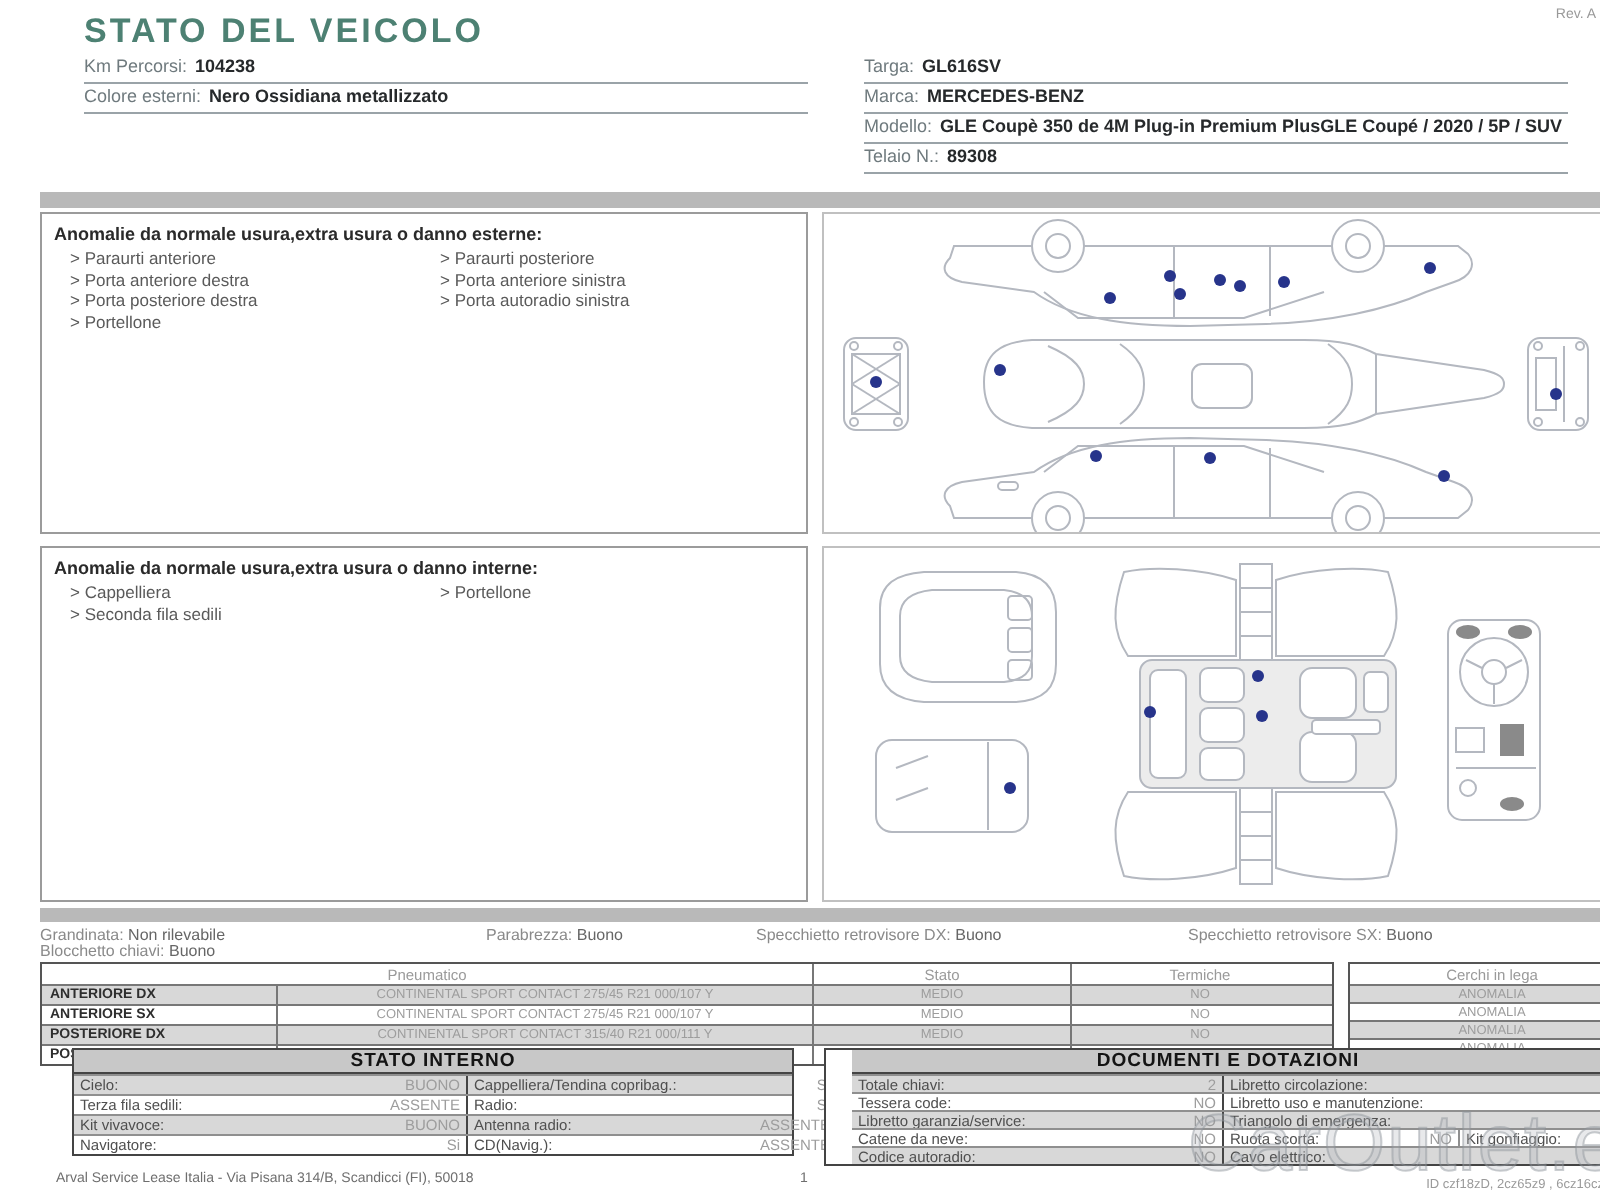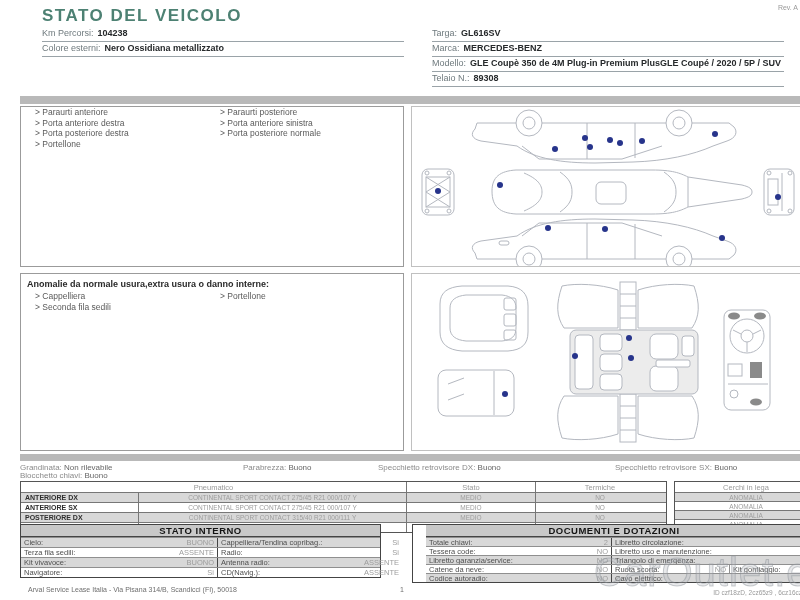--- a/index.html
+++ b/index.html
@@ -52,21 +52,21 @@
   .rg { background:#d8d8d8; } .rw { background:#fff; }
   .ta-h, .ta-r { display:flex; align-items:center; justify-content:center; height:9px;
                  color:#9d9d9d; font-size:6.5px; }
   .ta-h { height:10px; font-size:7.5px; color:#9a9a9a; }
 
   
   .btable { position:absolute; top:524px; border:1px solid #444; background:#fff; }
   .bt-head { height:12px; background:#c8c8c8; border-bottom:1px solid #444;
              display:flex; align-items:center; justify-content:center;
              font-size:9.5px; font-weight:bold; color:#141414; letter-spacing:.5px; }
-  .si { left:8px; width:361px; }
+  .si { left:24px; width:361px; }
   .doc { left:400px; width:391px;padding-left:13px; }
   .b-row { display:grid; border-top:1px solid #8f8f8f; height:10px; }
   .b-row:first-of-type { border-top:none; }
   .si .b-row  { grid-template-columns:118px 78px 115px 70px; }
   .doc .b-row { grid-template-columns:135px 50px 150px 56px; height:9px; }
   .doc .b-row.split { grid-template-columns:135px 50px 88px 30px 60px 28px; }
   .bc { display:flex; align-items:center; font-size:7.5px; overflow:hidden; white-space:nowrap; }
   .bc.lab { color:#4f4f4f; padding-left:3px; }
   .bc.val { color:#9d9d9d; justify-content:flex-end; padding-right:3px; }
   .bc.divl { border-left:1px solid #444; }
@@ -115,31 +115,32 @@
       <span class="lab">Modello:</span><span class="val">GLE Coupè 350 de 4M Plug-in Premium PlusGLE Coupé / 2020 / 5P / SUV</span>
     </div>
     <div class="fld">
       <span class="lab">Telaio N.:</span><span class="val">89308</span>
     </div>
   </div>
 
   <div class="band band1"></div>
 
   <div class="abox" style="left:8px; top:106px; width:384px; height:161px;">
+    <div class="abox-title">Anomalie da normale usura,extra usura o danno esterne:</div>
     <div class="acols">
       <div class="acol">
         <div class="aitem">Paraurti anteriore</div>
         <div class="aitem">Porta anteriore destra</div>
         <div class="aitem">Porta posteriore destra</div>
         <div class="aitem">Portellone</div>
       </div>
       <div class="acol">
         <div class="aitem">Paraurti posteriore</div>
         <div class="aitem">Porta anteriore sinistra</div>
-        <div class="aitem">Porta posteriore normale</div>
+        <div class="aitem">Porta autoradio sinistra</div>
       </div>
     </div>
   </div>
 
   <div class="dbox" style="left:399px; top:106px; width:393px; height:161px;">
     <svg width="391" height="159" viewBox="0 0 391 159">
 
       <g transform="translate(55,58) scale(1,-1)">
         <path class="ln" d="M8,36 C3,31 5,26 14,24 L50,19 C68,6 95,2 128,2 L166,3 C198,4 226,10 246,19 L260,24 C269,27 271,33 267,38 L262,42 L10,42 Z"></path>
         <polyline class="ln" points="55,19 72,6 155,6 195,19"></polyline>
@@ -294,21 +295,21 @@
     <span class="val">Non rilevabile</span>
   </div>
   <div class="cond" style="left:231px; top:463px;">
     <span class="lab">Parabrezza:</span>
     <span class="val">Buono</span>
   </div>
   <div class="cond" style="left:366px; top:463px;">
     <span class="lab">Specchietto retrovisore DX:</span>
     <span class="val">Buono</span>
   </div>
-  <div class="cond" style="left:603px; top:463px;">
+  <div class="cond" style="left:582px; top:463px;">
     <span class="lab">Specchietto retrovisore SX:</span>
     <span class="val">Buono</span>
   </div>
   <div class="cond" style="left:8px; top:471px;">
     <span class="lab">Blocchetto chiavi:</span>
     <span class="val">Buono</span>
   </div>
 
   <div class="ttable tires-main">
     <div class="t-hrow">

